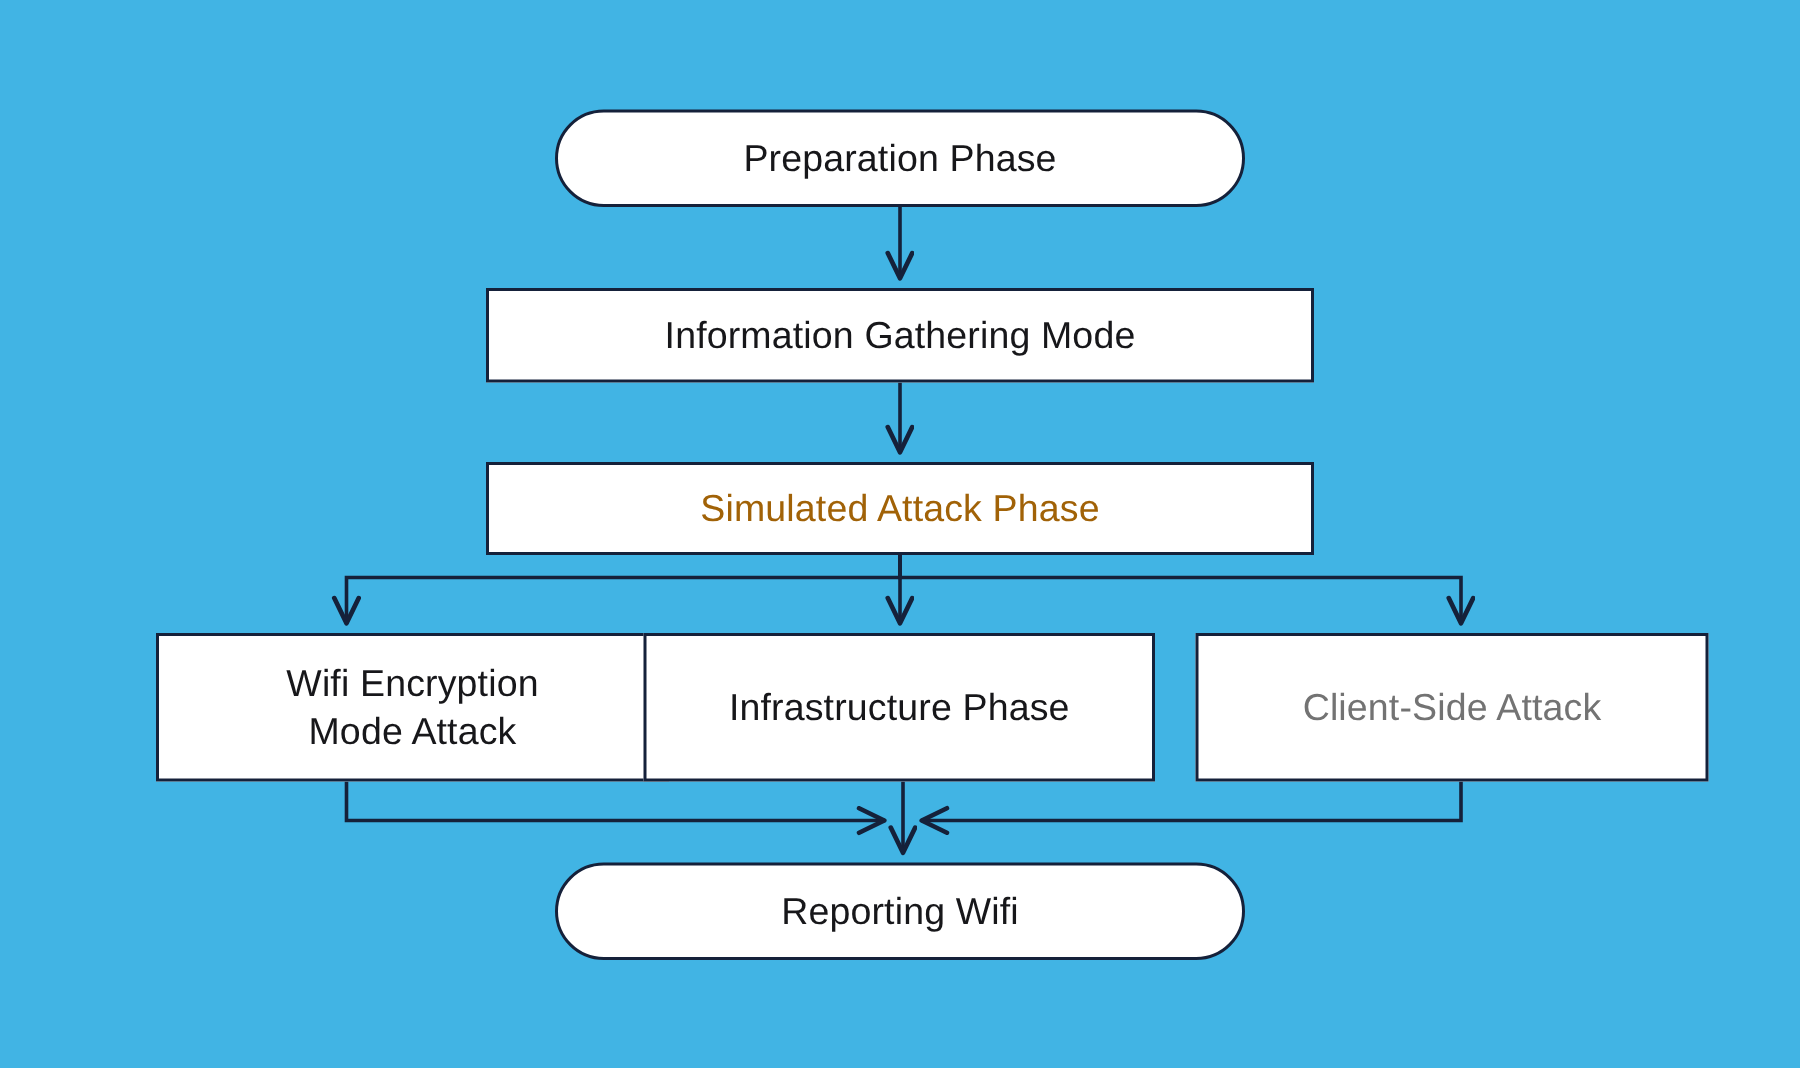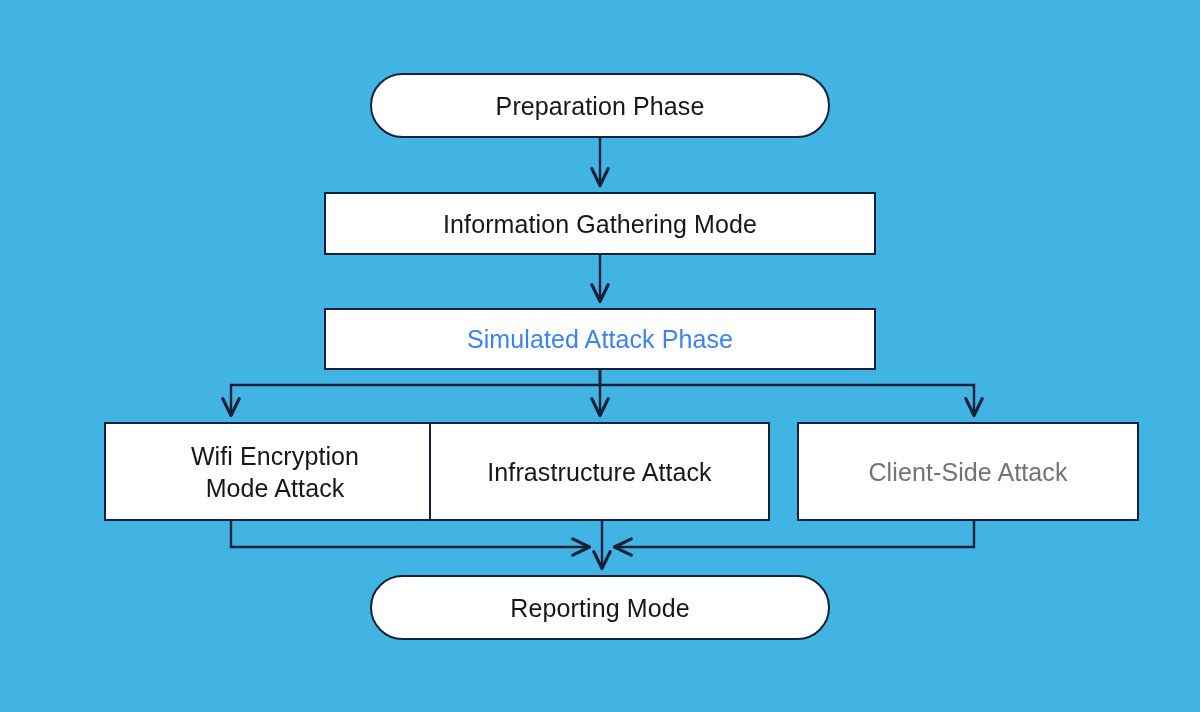--- a/index.html
+++ b/index.html
@@ -75,21 +75,21 @@
         <path d="M 600 370 L 600 385 L 974 385 L 974 416" fill="none" stroke="#15213a" stroke-width="2.4" stroke-linecap="butt" stroke-linejoin="miter" marker-end="url(#arrowhead)"></path>
         <path d="M 231 521 L 231 547 L 590 547" fill="none" stroke="#15213a" stroke-width="2.4" stroke-linecap="butt" stroke-linejoin="miter" marker-end="url(#arrowhead)"></path>
         <path d="M 974 521 L 974 547 L 614 547" fill="none" stroke="#15213a" stroke-width="2.4" stroke-linecap="butt" stroke-linejoin="miter" marker-end="url(#arrowhead)"></path>
         <path d="M 602 521 L 602 569" fill="none" stroke="#15213a" stroke-width="2.4" stroke-linecap="butt" stroke-linejoin="miter" marker-end="url(#arrowhead)"></path>
       </g>
   </svg>
 
   <div id="nodes-group">
       <div class="node pill" style="left: 370px; top: 73px; width: 460px; height: 65px; background: rgb(255, 255, 255); border-color: rgb(21, 33, 58); color: rgb(23, 23, 26);"><span class="node-label">Preparation Phase</span></div>
       <div class="node rect" style="left: 324px; top: 192px; width: 552px; height: 63px; background: rgb(255, 255, 255); border-color: rgb(21, 33, 58); color: rgb(23, 23, 26);"><span class="node-label">Information Gathering Mode</span></div>
-      <div class="node rect" style="left: 324px; top: 308px; width: 552px; height: 62px; background: rgb(255, 255, 255); border-color: rgb(21, 33, 58); color: #3b82f6;"><span class="node-label">Simulated Attack Phase</span></div>
+      <div class="node rect" style="left: 324px; top: 308px; width: 552px; height: 62px; background: rgb(255, 255, 255); border-color: rgb(21, 33, 58); color: #a16207;"><span class="node-label">Simulated Attack Phase</span></div>
       <div class="node rect" style="left: 60px; top: 422px; width: 342px; height: 99px; background: rgb(255, 255, 255); border-color: rgb(21, 33, 58); color: rgb(23, 23, 26); margin-left: 44px;"><span class="node-label">Wifi Encryption
 Mode Attack</span></div>
-      <div class="node rect" style="left: 429px; top: 422px; width: 341px; height: 99px; background: rgb(255, 255, 255); border-color: rgb(21, 33, 58); color: rgb(23, 23, 26);"><span class="node-label">Infrastructure Attack</span></div>
+      <div class="node rect" style="left: 429px; top: 422px; width: 341px; height: 99px; background: rgb(255, 255, 255); border-color: rgb(21, 33, 58); color: rgb(23, 23, 26);"><span class="node-label">Infrastructure Phase</span></div>
       <div class="node rect" style="left: 797px; top: 422px; width: 342px; height: 99px; background: rgb(255, 255, 255); border-color: rgb(21, 33, 58); color: #737373;"><span class="node-label">Client-Side Attack</span></div>
-      <div class="node pill" style="left: 370px; top: 575px; width: 460px; height: 65px; background: rgb(255, 255, 255); border-color: rgb(21, 33, 58); color: rgb(23, 23, 26);"><span class="node-label">Reporting Mode</span></div>
+      <div class="node pill" style="left: 370px; top: 575px; width: 460px; height: 65px; background: rgb(255, 255, 255); border-color: rgb(21, 33, 58); color: rgb(23, 23, 26);"><span class="node-label">Reporting Wifi</span></div>
     </div>
 
 </div>
 
 </body></html>

